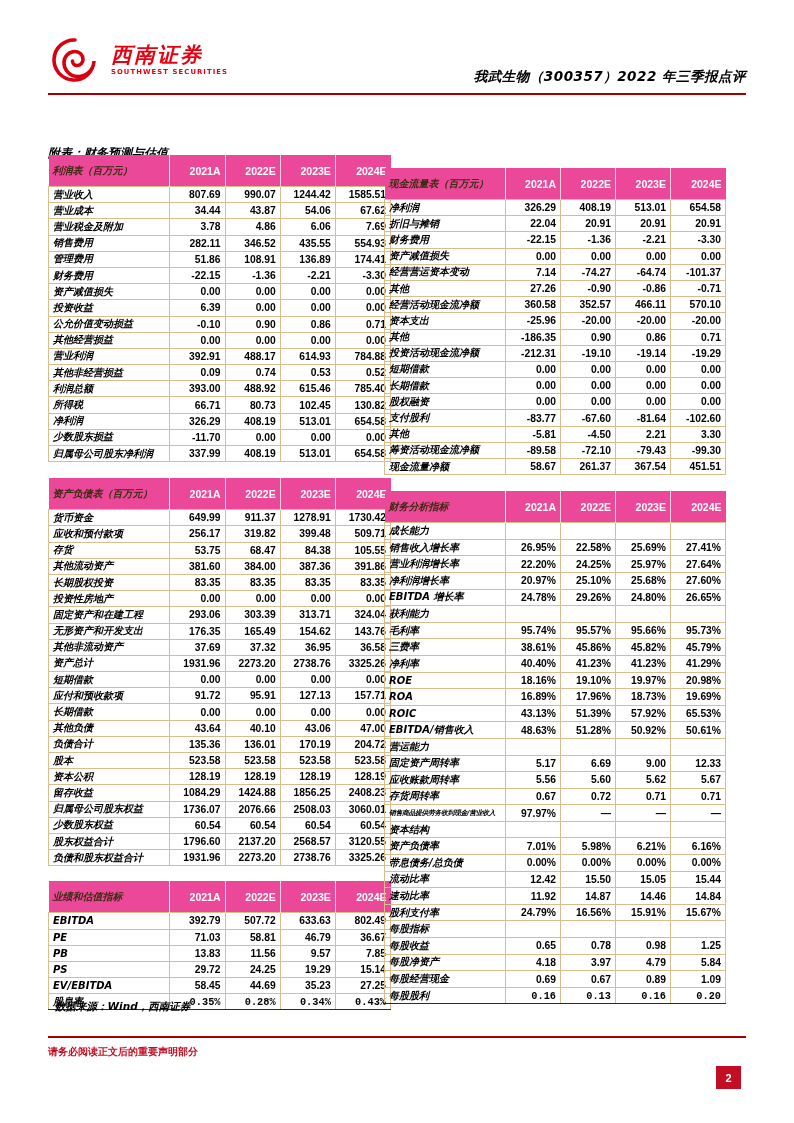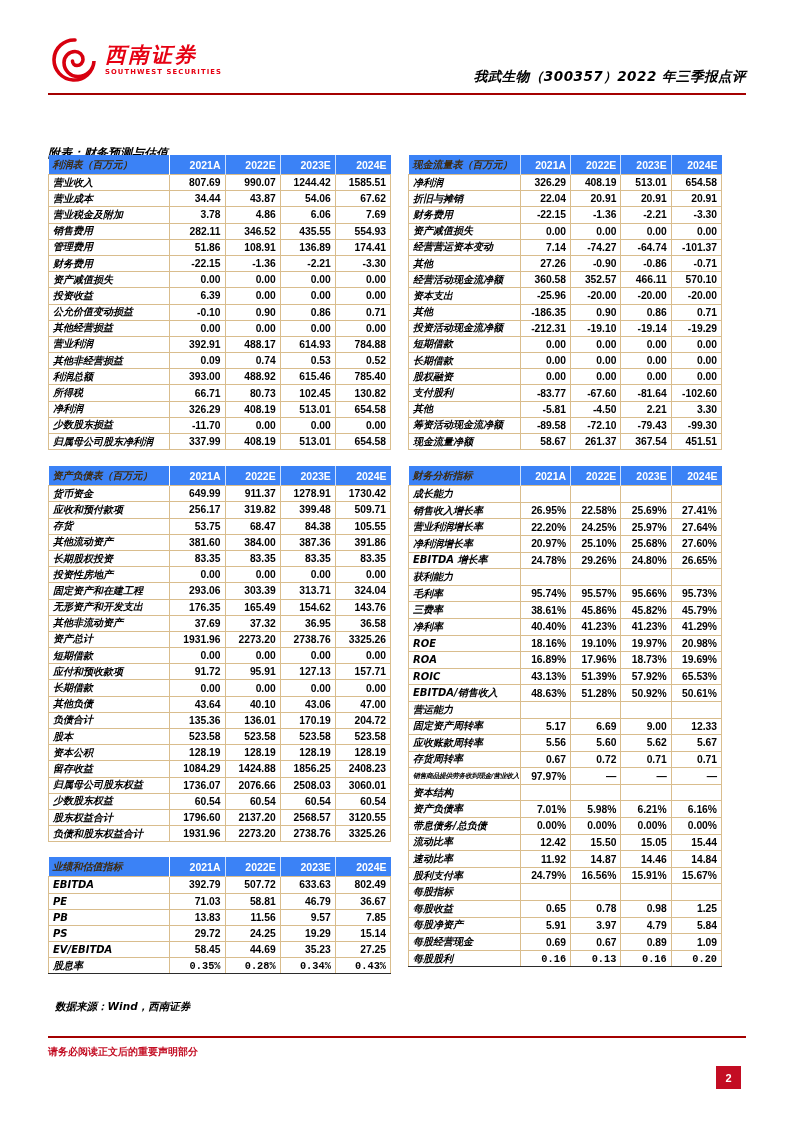--- a/index.html
+++ b/index.html
@@ -1,35 +1,35 @@
 <!DOCTYPE html>
 <html><head>
 <meta charset="utf-8">
 <style>
   html,body{margin:0;padding:0;background:#ffffff;}
   body{
     width:794px;height:1123px;position:relative;overflow:hidden;
     font-family:"DejaVu Sans",sans-serif;color:#000;
   }
   
-  .logo{position:absolute;left:52px;top:38px;display:flex;align-items:center;gap:9px;}
+  .logo{position:absolute;left:52px;top:38px;display:flex;align-items:center;gap:15px;}
   .brand-cn{color:#E60012;font-size:21px;font-weight:bold;font-style:italic;line-height:1.05;letter-spacing:2px;}
   .brand-en{color:#E60012;font-size:6.8px;font-weight:bold;letter-spacing:1.1px;margin-top:1px;}
   .report-title{position:absolute;right:48px;top:68px;font-size:13.5px;font-weight:bold;font-style:italic;letter-spacing:.5px;}
   .header-rule{position:absolute;left:48px;top:93px;width:698px;height:2px;background:#A40000;}
   .section-heading{position:absolute;left:48px;top:131px;font-size:12px;font-weight:bold;font-style:italic;margin-top:14px;}
   
   .col{position:absolute;top:155px;}
   .col-left{left:48px;width:343px;}
-  .col-right{left:408px;width:314px;}
+  .col-right{left:384px;width:342px;margin-top:13px;}
   table.fintable{border-collapse:collapse;width:100%;table-layout:fixed;}
   .fintable th:first-child,.fintable td:first-child{width:33%;}
   .fintable thead th{
-    background:#3b82f6;color:#fff;font-size:10.5px;font-weight:bold;text-align:right;
-    height:19px;padding:0 4px;border:0;border-left:1px solid rgba(255,255,255,.75);
+    background:#ec4899;color:#fff;font-size:10.5px;font-weight:bold;text-align:right;
+    height:19px;padding:6px 4px;border:0;border-left:1px solid rgba(255,255,255,.75);
     font-family:"Liberation Sans",sans-serif;
   }
   .fintable thead th:first-child{border-left:0;}
   .fintable thead th.lbl{
     color:#3E2B10;text-align:left;font-size:10px;font-style:italic;
     font-family:"DejaVu Sans",sans-serif;white-space:nowrap;overflow:hidden;
   }
   .fintable td{
     border:1px solid #D9BD8D;height:15.2px;padding:0 4px;
     font-size:10.3px;font-weight:bold;text-align:right;
@@ -755,21 +755,21 @@
           </tr>
           <tr>
             <td class="lbl">每股收益</td>
             <td>0.65</td>
             <td>0.78</td>
             <td>0.98</td>
             <td>1.25</td>
           </tr>
           <tr>
             <td class="lbl">每股净资产</td>
-            <td>5.91</td>
+            <td>4.18</td>
             <td>3.97</td>
             <td>4.79</td>
             <td>5.84</td>
           </tr>
           <tr>
             <td class="lbl">每股经营现金</td>
             <td>0.69</td>
             <td>0.67</td>
             <td>0.89</td>
             <td>1.09</td>

